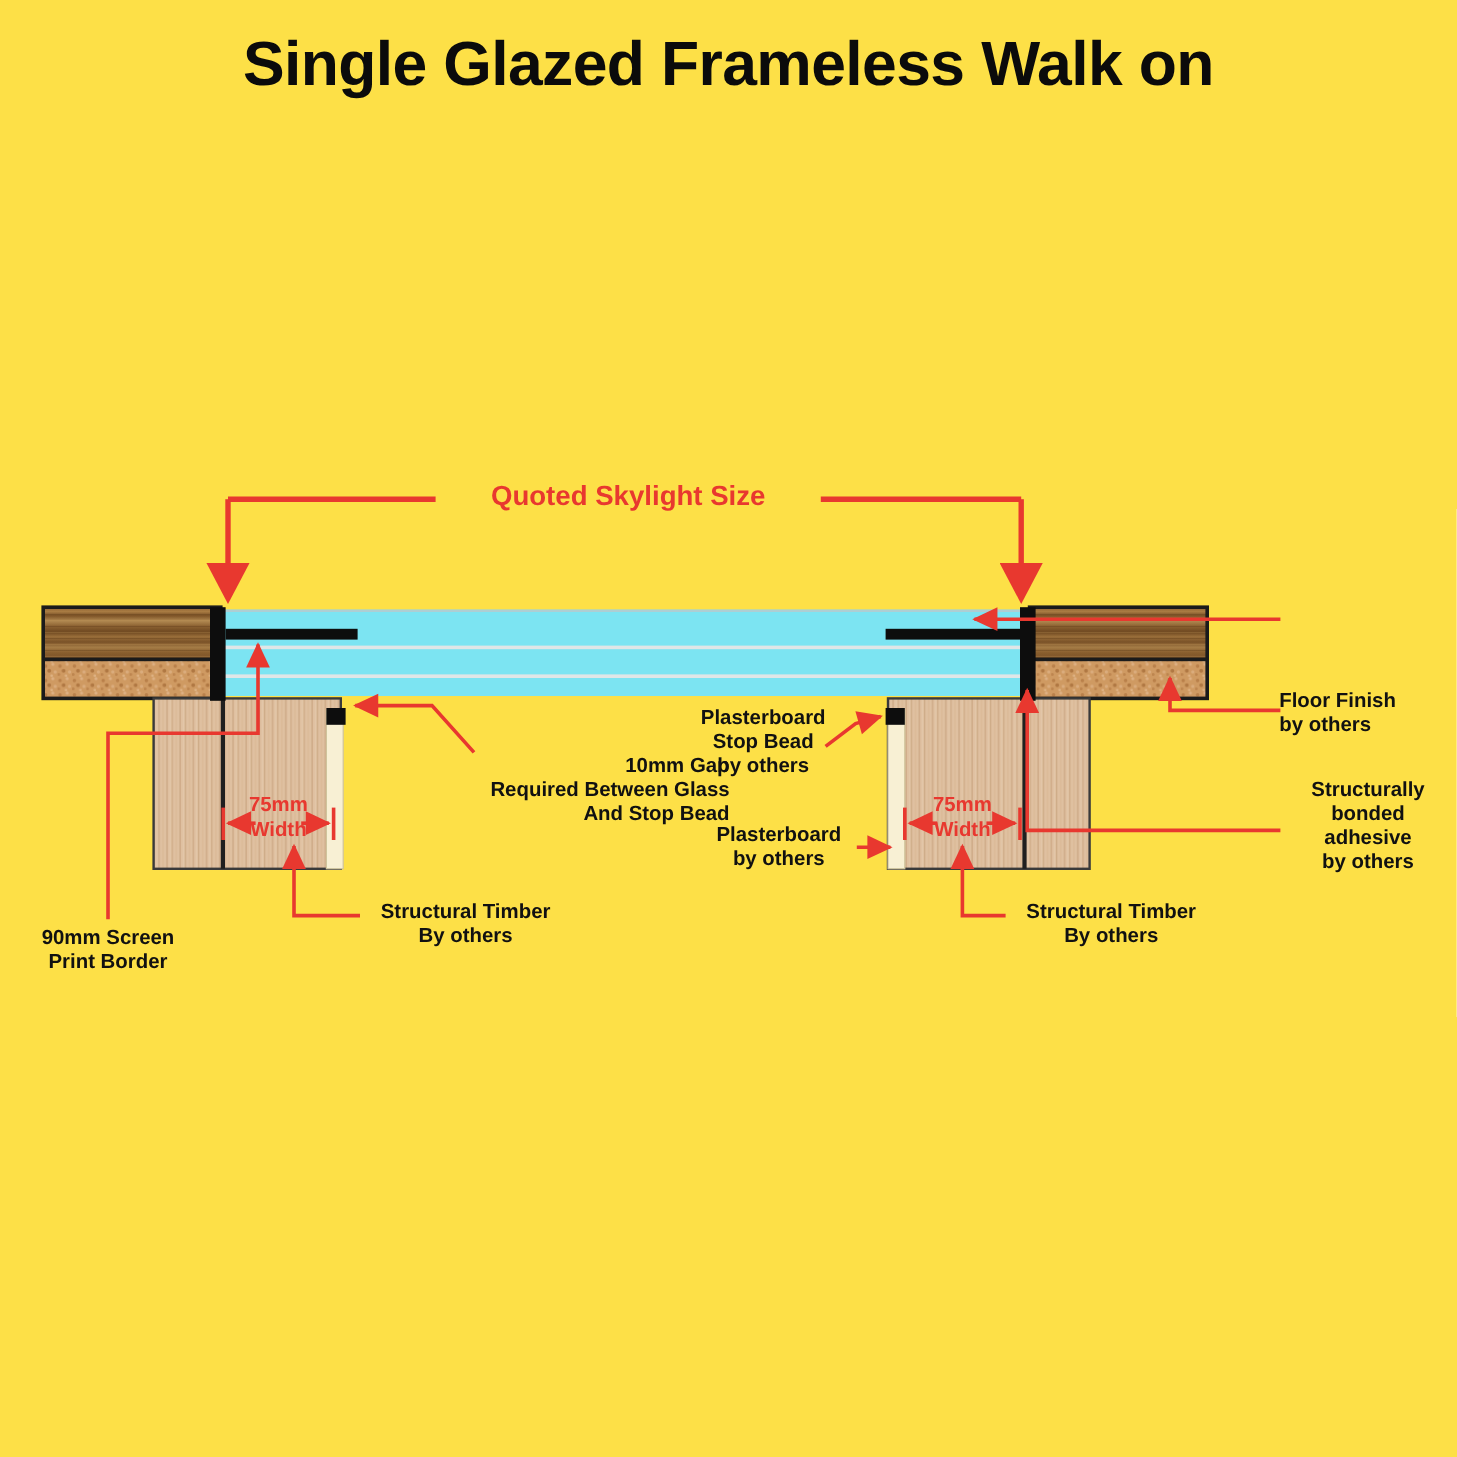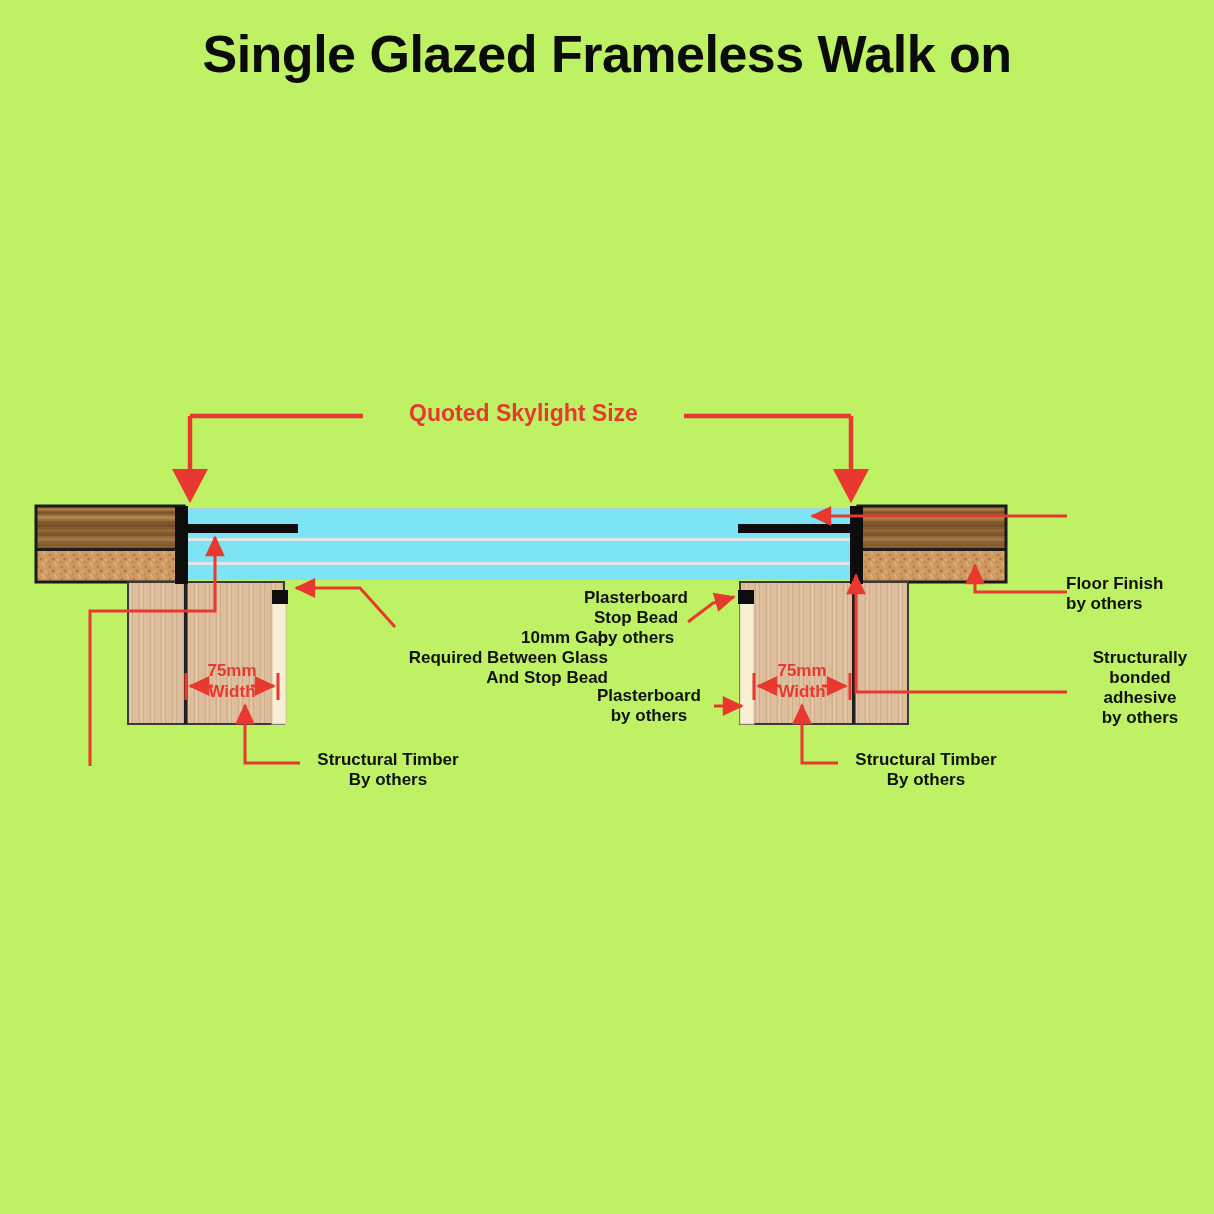--- a/index.html
+++ b/index.html
@@ -12,21 +12,21 @@
     height: 1214px;
     font-family: "Liberation Sans", sans-serif;
     position: relative;
     overflow: hidden;
   }
   #stage {
     position: absolute;
     left: 0; top: 0;
     width: 1214px;
     height: 1214px;
-    background: #bef264;
+    background: #fde047;
   }
   #title {
     position: absolute;
     left: 0;
     top: 24px;
     width: 1214px;
     text-align: center;
     font-size: 52px;
     font-weight: 700;
     letter-spacing: -0.5px;
@@ -237,20 +237,22 @@
 
 
   <div class="lbl" style="left:1066px; top:574px; width:148px; font-size:17px; text-align:left;">Floor Finish
 by others</div>
 
   <div class="lbl" style="left:1066px; top:648px; width:148px; font-size:17px; text-align:center;">Structurally
 bonded
 adhesive
 by others</div>
 
+  <div class="lbl" style="left:10px; top:772px; width:160px; font-size:17px; text-align:center;">90mm Screen
+Print Border</div>
 
   <div class="lbl" style="left:302px; top:750px; width:172px; font-size:17px; text-align:center;">Structural Timber
 By others</div>
 
   <div class="lbl" style="left:840px; top:750px; width:172px; font-size:17px; text-align:center;">Structural Timber
 By others</div>
 
   <div class="lbl" style="left:340px; top:628px; width:268px; font-size:17px; text-align:right;">10mm Gap
 Required Between Glass
 And Stop Bead</div>

